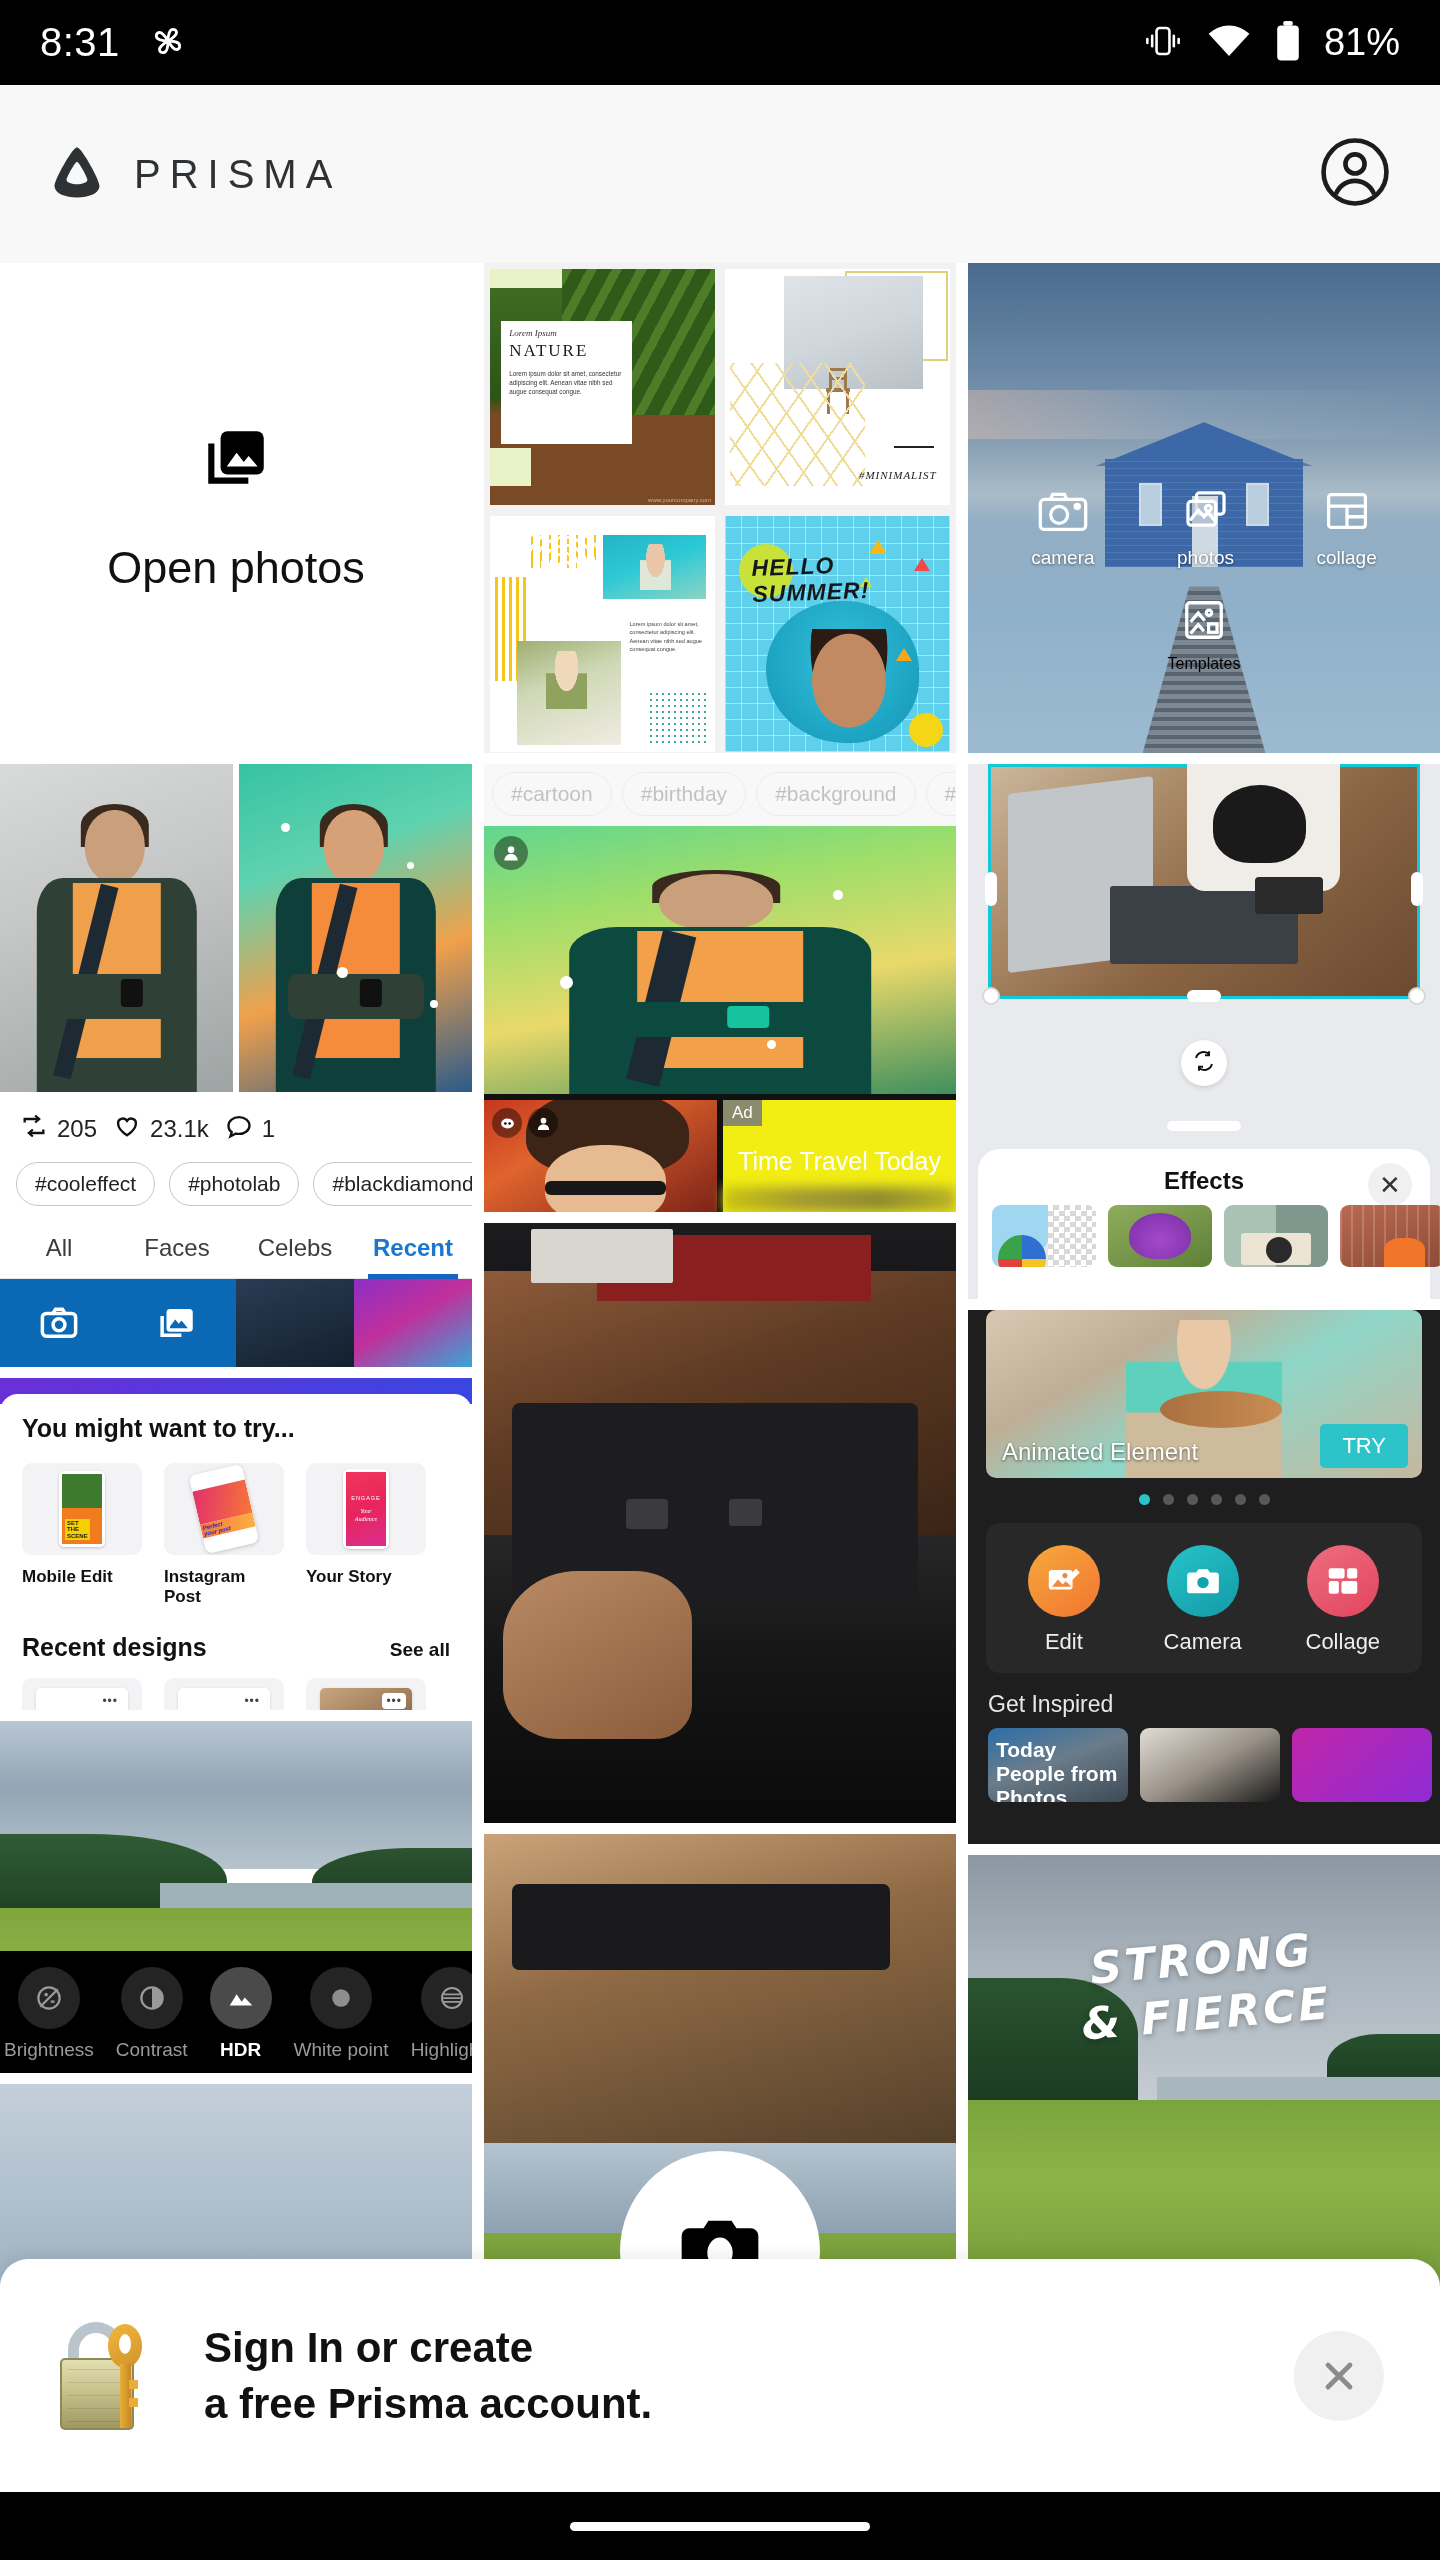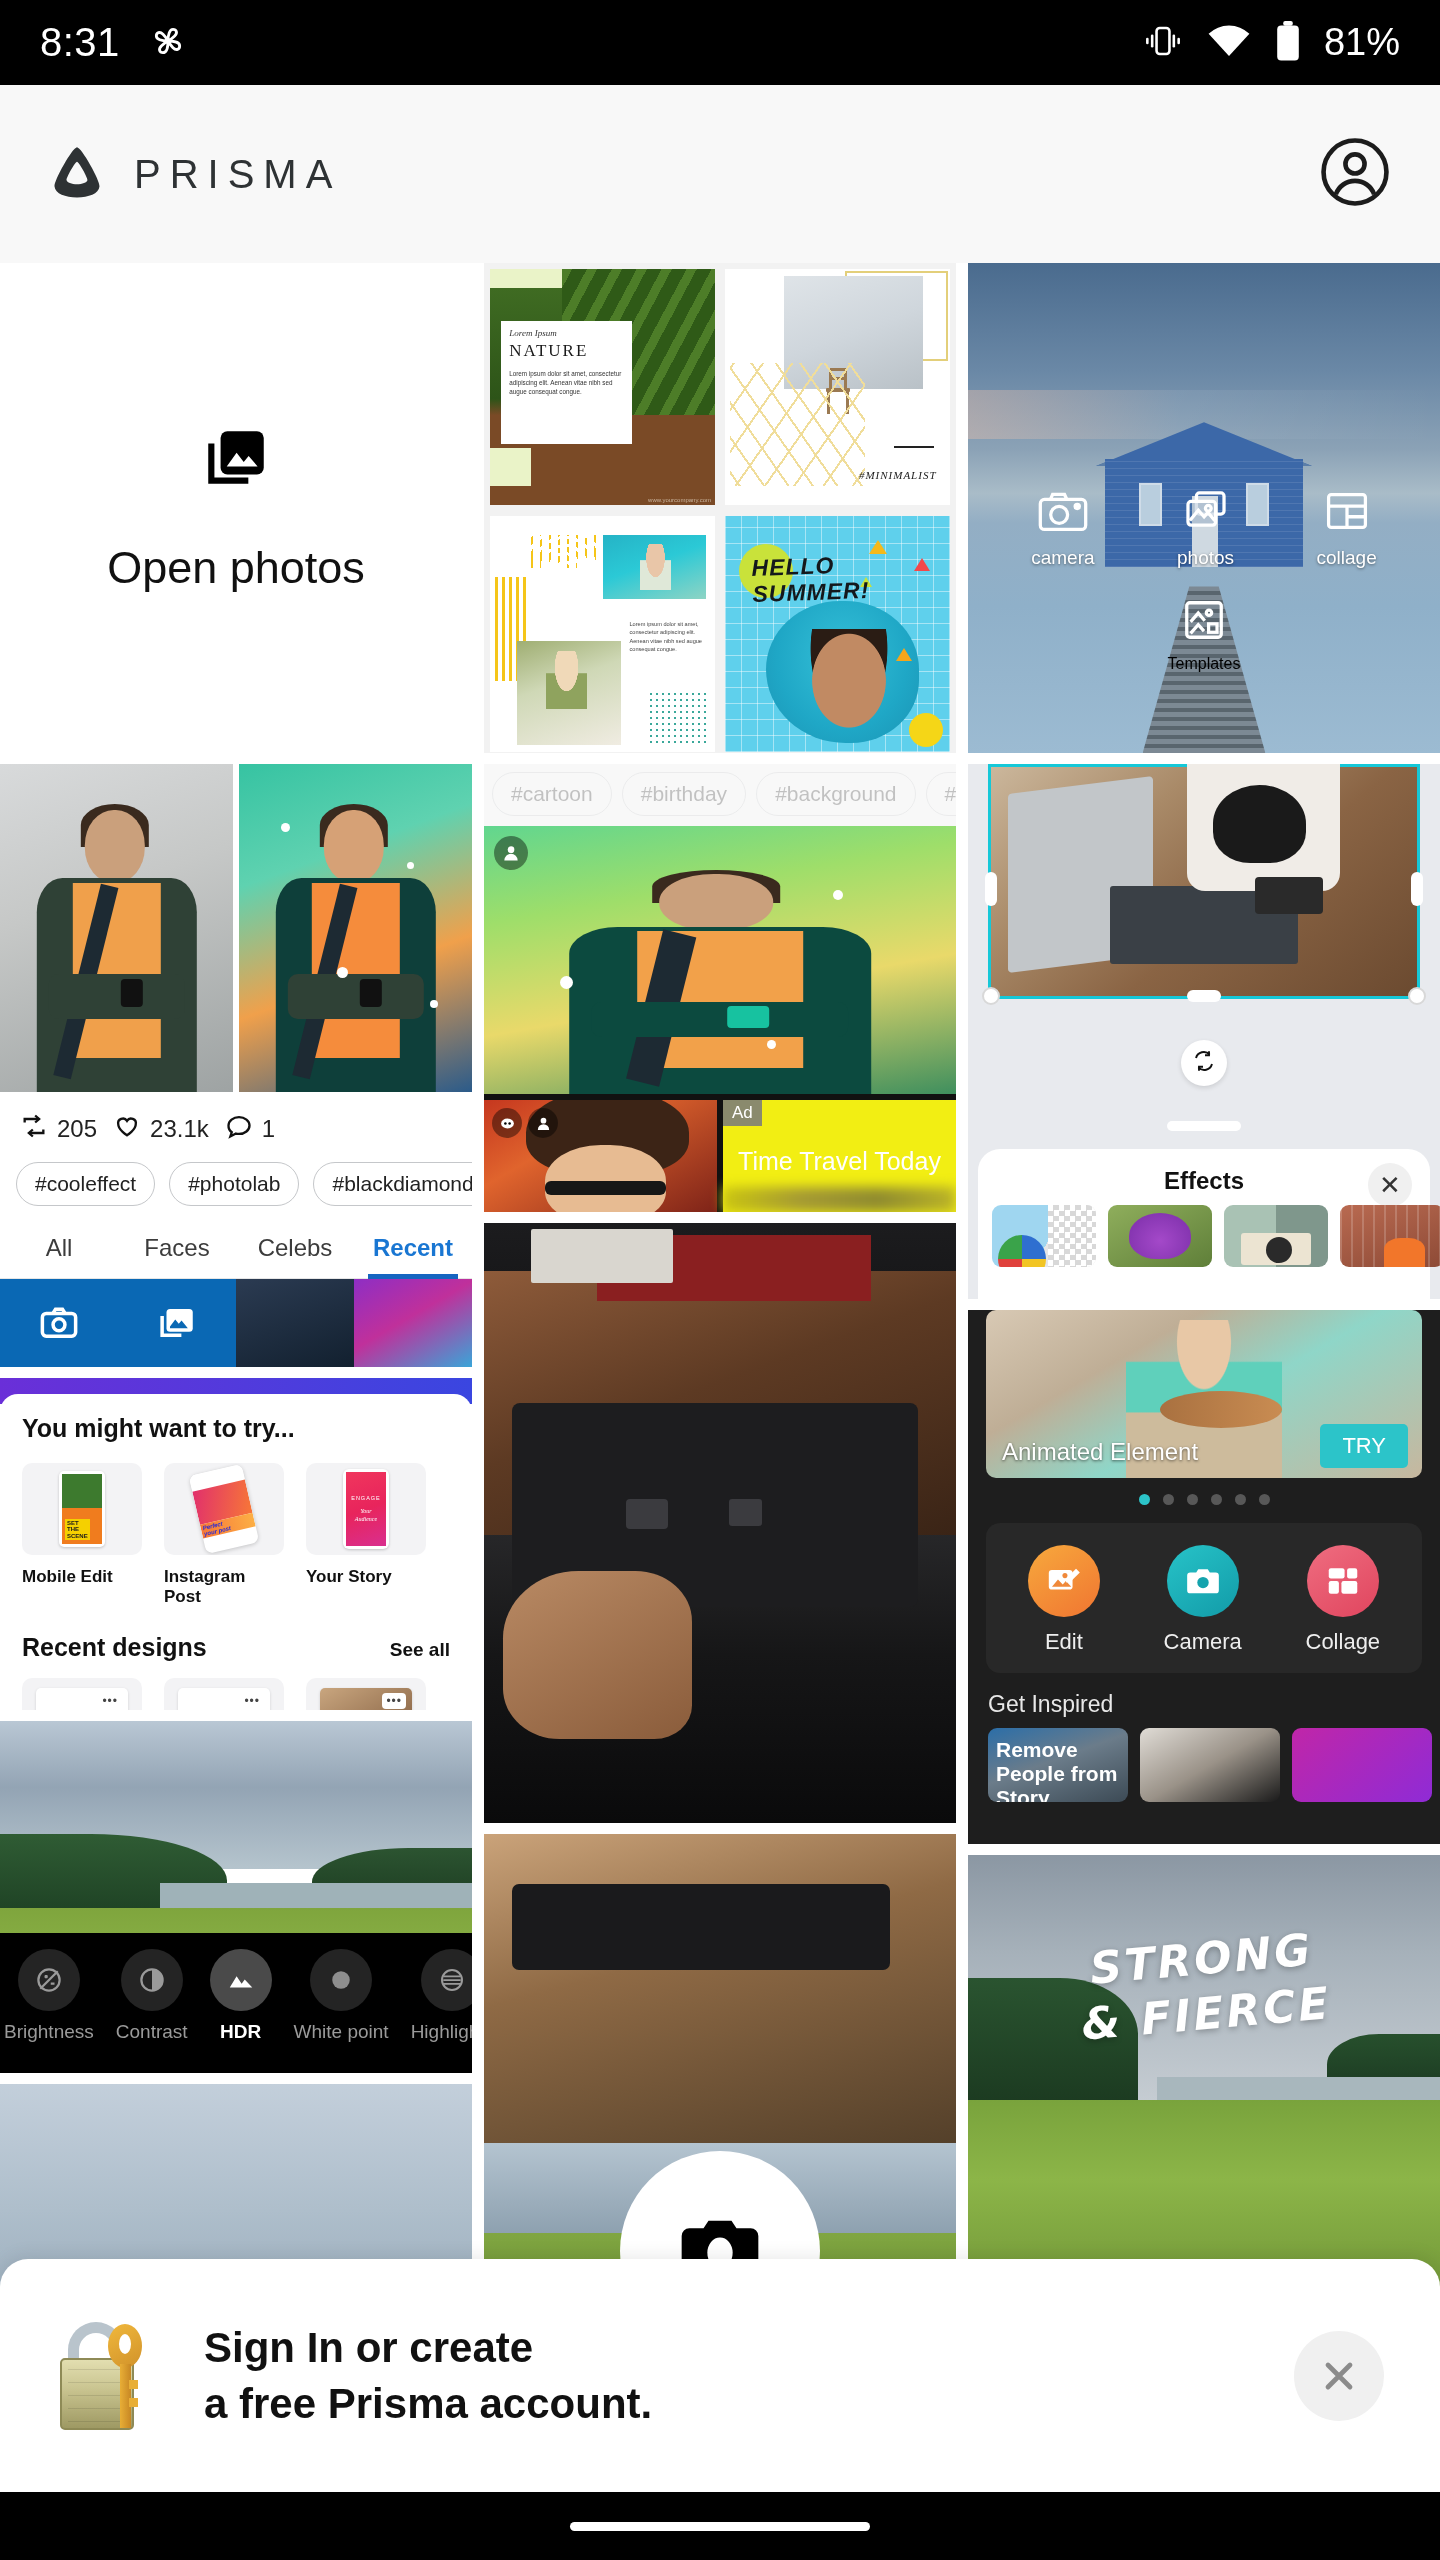--- a/index.html
+++ b/index.html
@@ -272,21 +272,21 @@
   .landscape{height:352px;position:relative;overflow:hidden;}
   .ls-sky{position:absolute;left:0;right:0;top:0;height:42%;
     background:linear-gradient(180deg,#b9c7d4 0%,#93a4b4 45%,#b5c4cd 100%);}
   .ls-hill{position:absolute;left:0;top:32%;width:48%;height:22%;
     background:linear-gradient(180deg,#2f5c34,#1f4325);border-radius:0 60% 0 0;}
   .ls-hill2{position:absolute;right:0;top:36%;width:34%;height:16%;
     background:linear-gradient(180deg,#2c5431,#1d3d22);border-radius:60% 0 0 0;}
   .ls-water{position:absolute;left:34%;top:46%;width:66%;height:14%;background:#9fb2b8;}
   .ls-grass{position:absolute;left:0;right:0;top:53%;bottom:0;
     background:linear-gradient(180deg,#7fa53d 0%,#8db448 40%,#6d9136 100%);}
-  .adjbar{position:absolute;left:0;right:0;bottom:0;height:140px;background:#000;}
+  .adjbar{position:absolute;left:0;right:0;bottom:0;height:122px;background:#000;}
   .adj-row{display:flex;gap:22px;padding:16px 0 0 4px;}
   .adj{display:flex;flex-direction:column;align-items:center;gap:10px;flex:none;}
   .adj-ic{width:62px;height:62px;border-radius:50%;background:#242424;display:flex;align-items:center;justify-content:center;}
   .adj-ic.on{background:#4a4a4a;}
   .adj-lab{font-size:19px;color:#9a9a9a;white-space:nowrap;}
   .adj-lab.on{color:#fff;font-weight:700;}
 
   
   .camshot{height:595px;position:relative;overflow:hidden;background:#000;}
   .cs-top{position:absolute;left:0;right:0;top:0;height:52%;
@@ -947,21 +947,21 @@
               <rect x="3" y="12" width="6.4" height="8" rx="1.4"></rect>
                 <rect x="11" y="12" width="10" height="8" rx="1.4"></rect>
               </svg>
             </div>
           <div class="dka-lab">Collage</div>
         </div>
       </div>
       <div class="dk-gi">Get Inspired</div>
       <div class="dk-gi-row">
         <div class="gi-t gi-t1">
-          <span>Remove People from Story</span>
+          <span>Today People from Photos</span>
         </div>
         <div class="gi-t gi-t2"></div>
         <div class="gi-t gi-t3"></div>
       </div>
     </div>
 
     <div class="card fierce">
       <div class="fi-sky"></div>
         <div class="fi-tree"></div>
         <div class="fi-tree2"></div>

